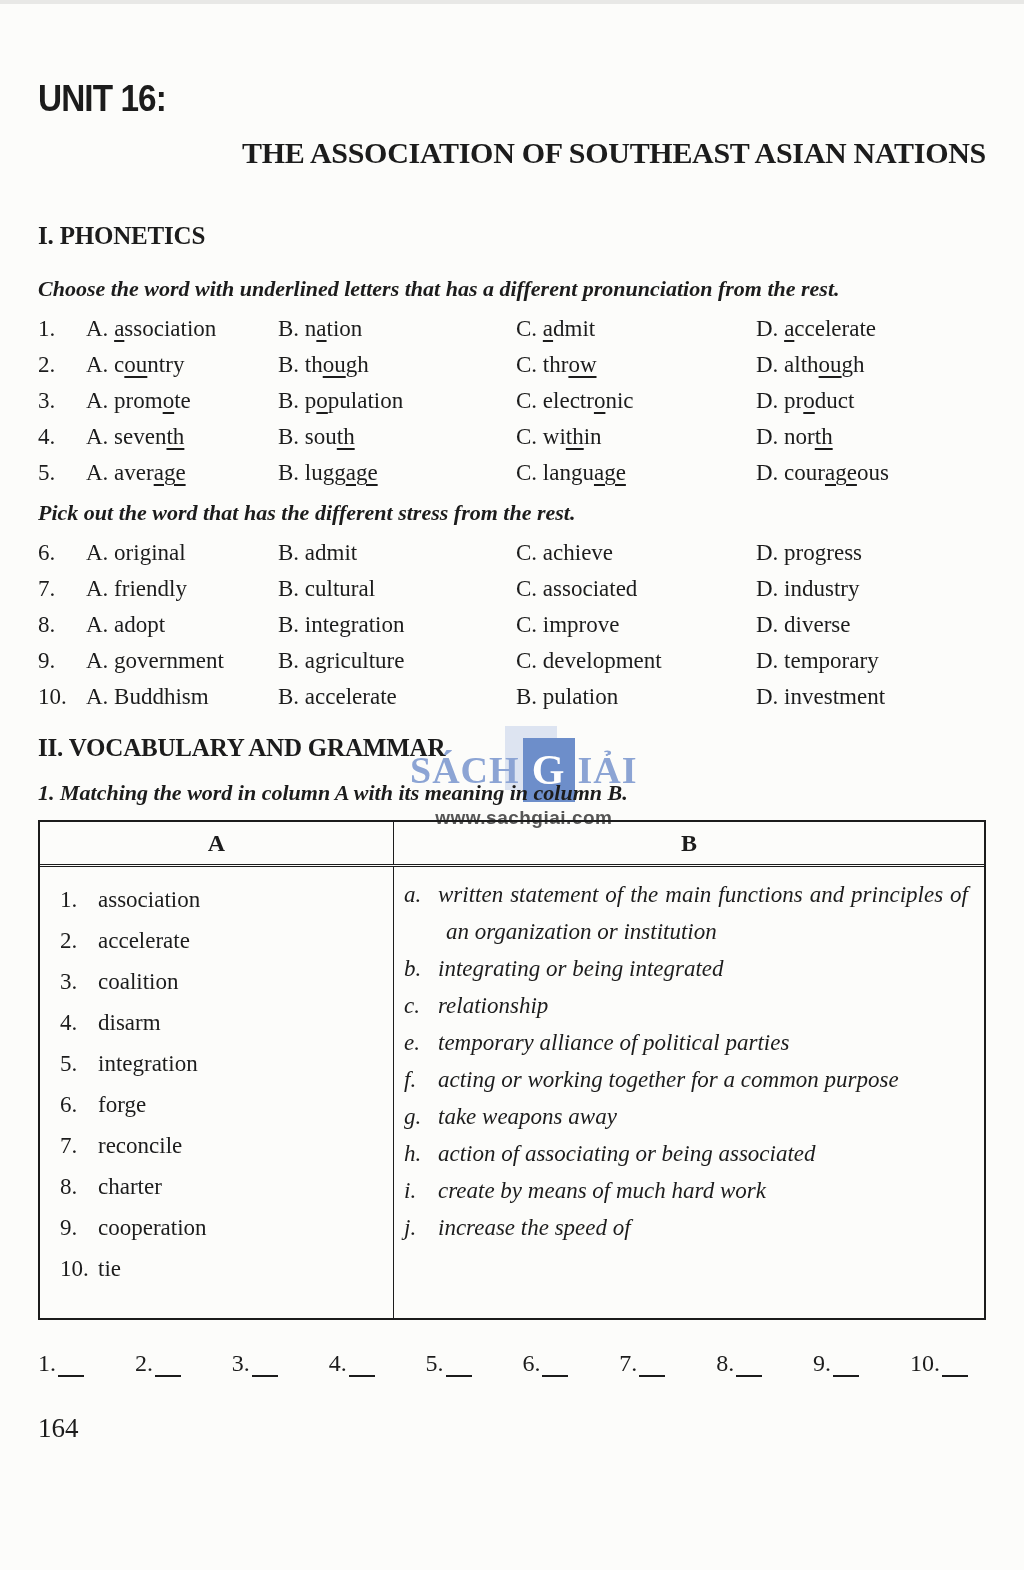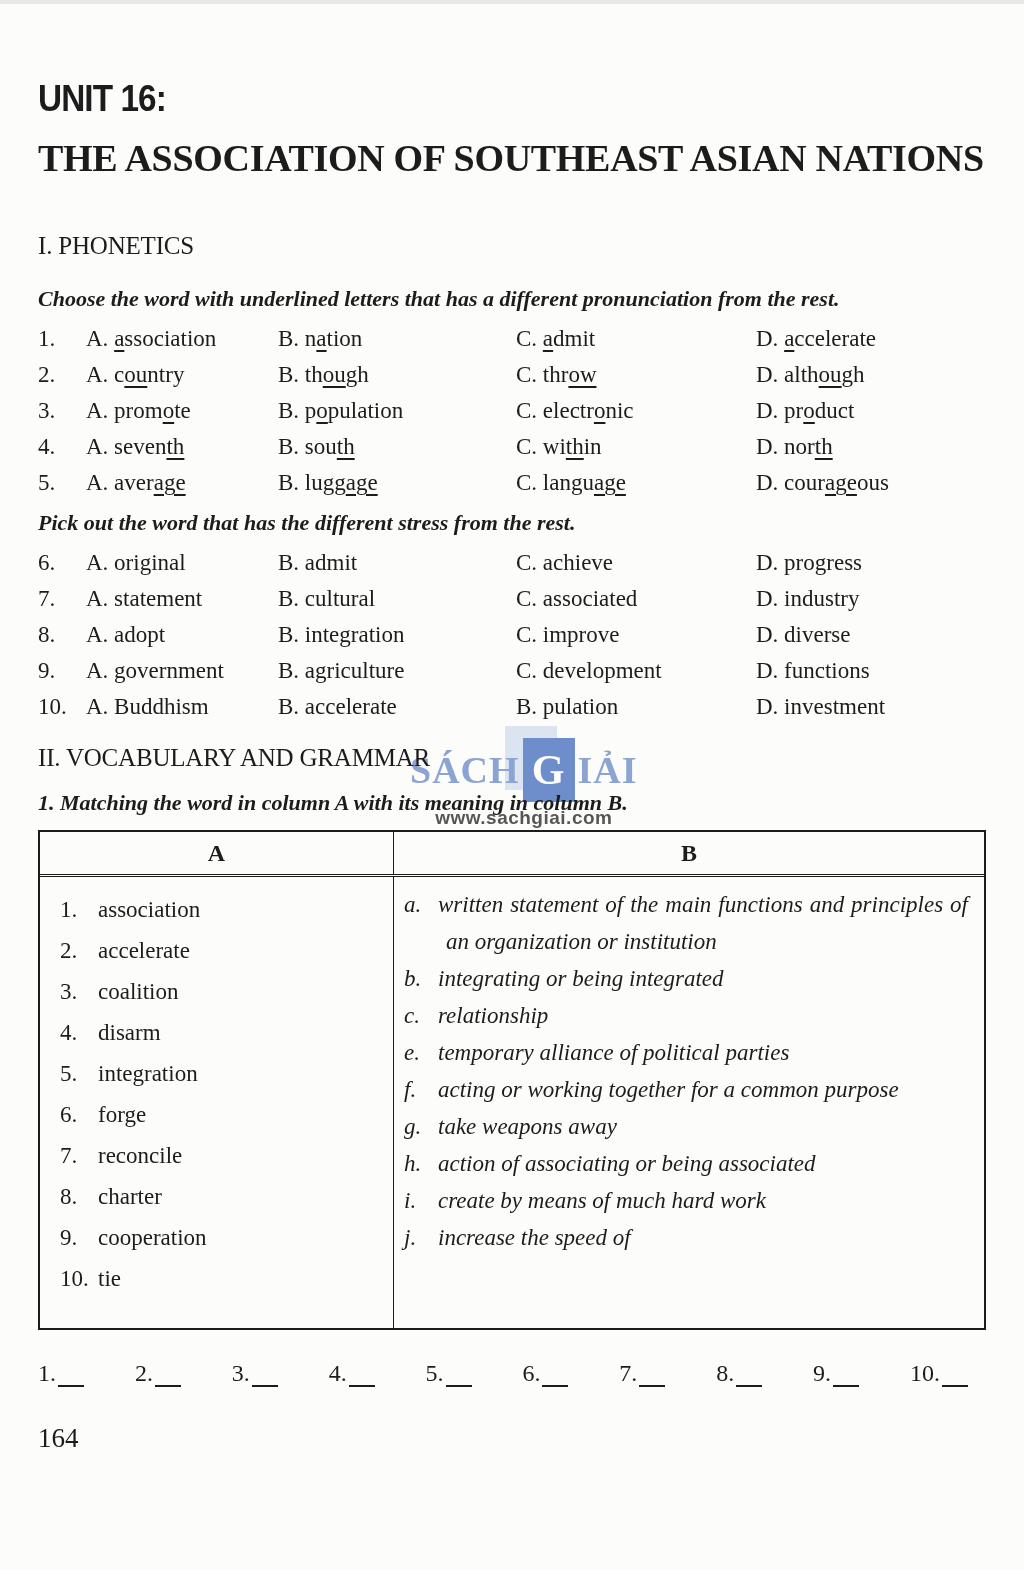--- a/index.html
+++ b/index.html
@@ -20,27 +20,27 @@
     margin-top: 74px;
     font-family: "Liberation Sans", sans-serif;
     font-weight: bold;
     font-size: 37px;
     letter-spacing: -1px;
     transform: scaleX(.9);
     transform-origin: left center;
   }
   .main-title {
     margin: 16px 0 0 0;
-    text-align: left;
-    font-size: 38px;
+    text-align: right;
+    font-size: 30px;
     font-weight: bold;
     letter-spacing: -0.3px;
     white-space: nowrap;
   }
-  h2.section { margin: 0; font-size: 25px; font-weight: normal; letter-spacing: -0.2px; }
+  h2.section { margin: 0; font-size: 25px; font-weight: bold; letter-spacing: -0.2px; }
   #phonetics-heading { margin-top: 52px; }
   #vocab-heading { margin-top: 24px; }
 
   .instruction {
     margin: 26px 0 0 0;
     font-size: 22px;
     font-weight: bold;
     font-style: italic;
     white-space: nowrap;
   }
@@ -176,38 +176,38 @@
   <div id="stress-rows">
       <div class="p-row">
         <span class="num">6.</span>
         <span class="opt">A. original</span>
         <span class="opt">B. admit</span>
         <span class="opt">C. achieve</span>
         <span class="opt">D. progress</span>
       </div>
       <div class="p-row">
         <span class="num">7.</span>
-        <span class="opt">A. statement</span>
+        <span class="opt">A. friendly</span>
         <span class="opt">B. cultural</span>
         <span class="opt">C. associated</span>
         <span class="opt">D. industry</span>
       </div>
       <div class="p-row">
         <span class="num">8.</span>
         <span class="opt">A. adopt</span>
         <span class="opt">B. integration</span>
         <span class="opt">C. improve</span>
         <span class="opt">D. diverse</span>
       </div>
       <div class="p-row">
         <span class="num">9.</span>
         <span class="opt">A. government</span>
         <span class="opt">B. agriculture</span>
         <span class="opt">C. development</span>
-        <span class="opt">D. functions</span>
+        <span class="opt">D. temporary</span>
       </div>
       <div class="p-row">
         <span class="num">10.</span>
         <span class="opt">A. Buddhism</span>
         <span class="opt">B. accelerate</span>
         <span class="opt">B. pulation</span>
         <span class="opt">D. investment</span>
       </div>
     </div>
 

